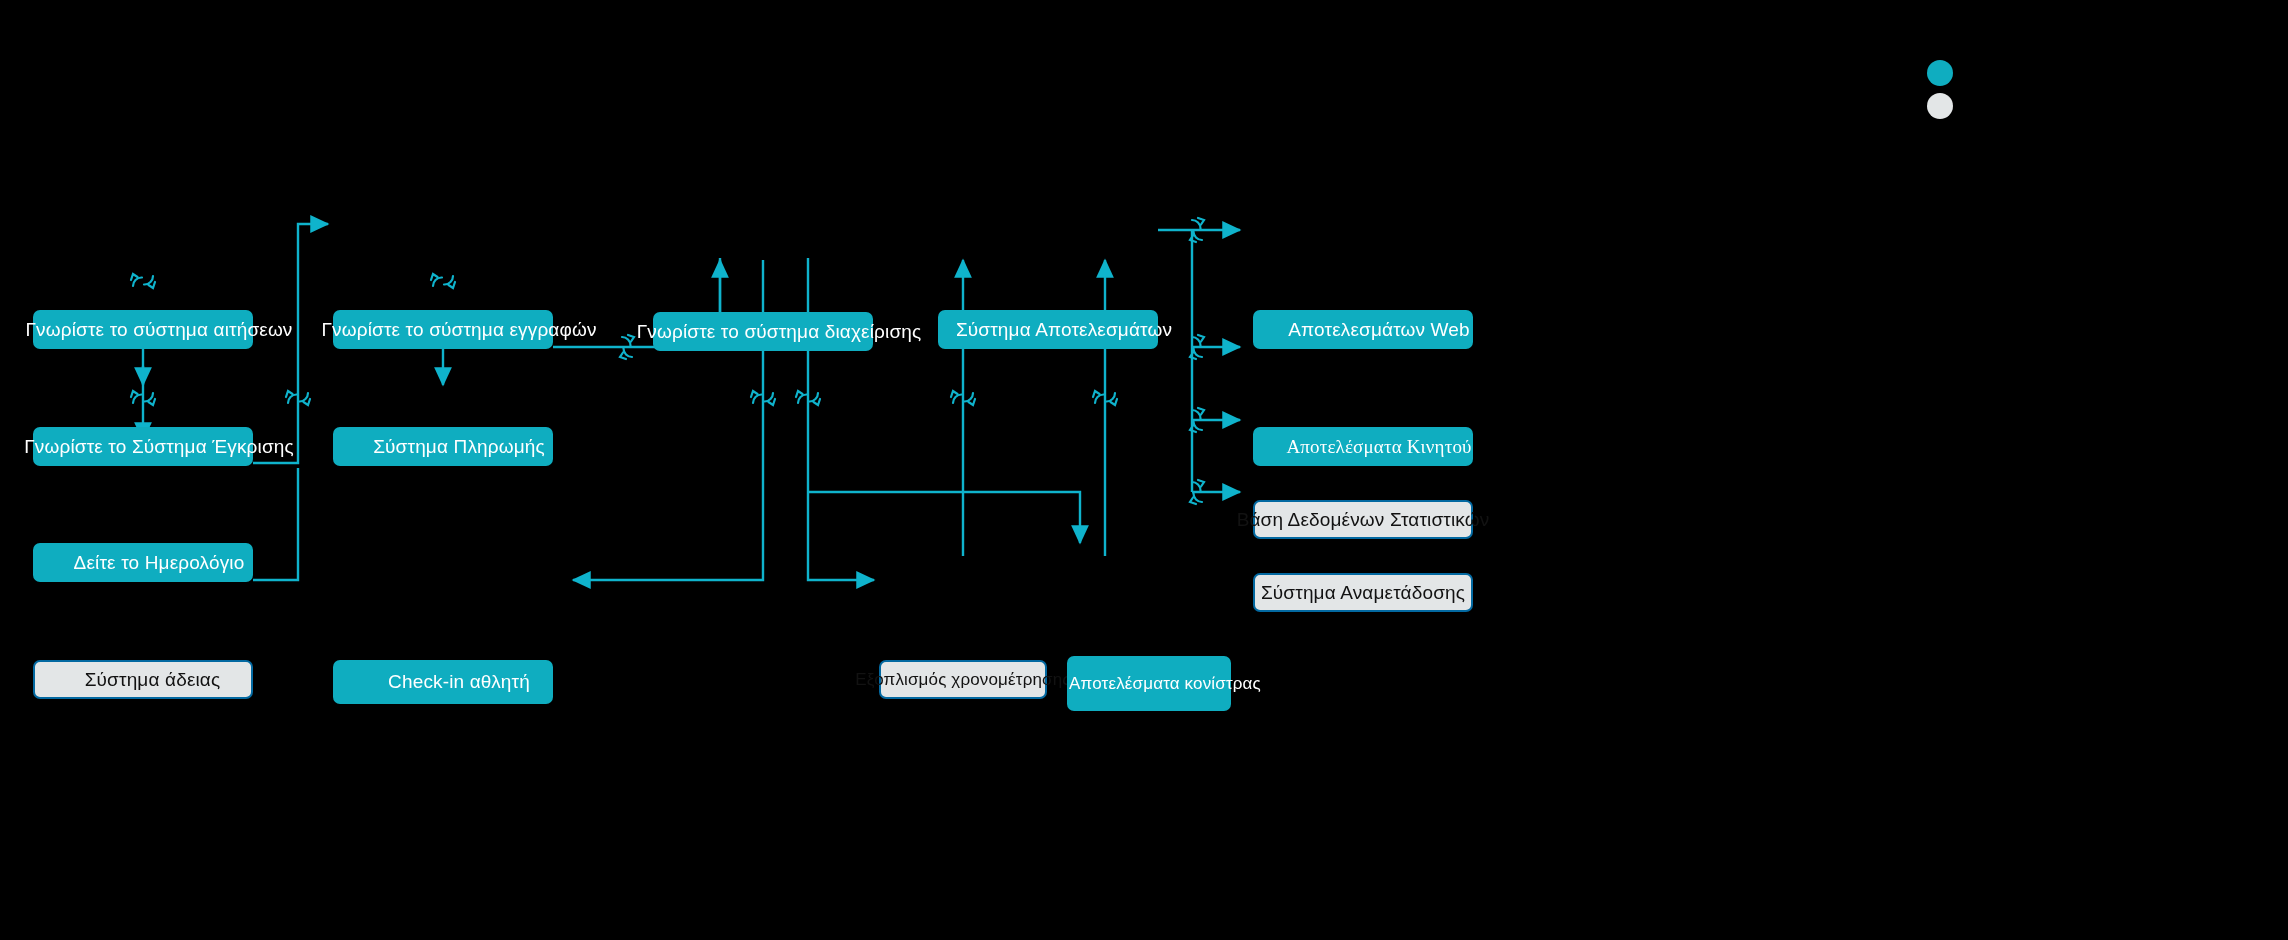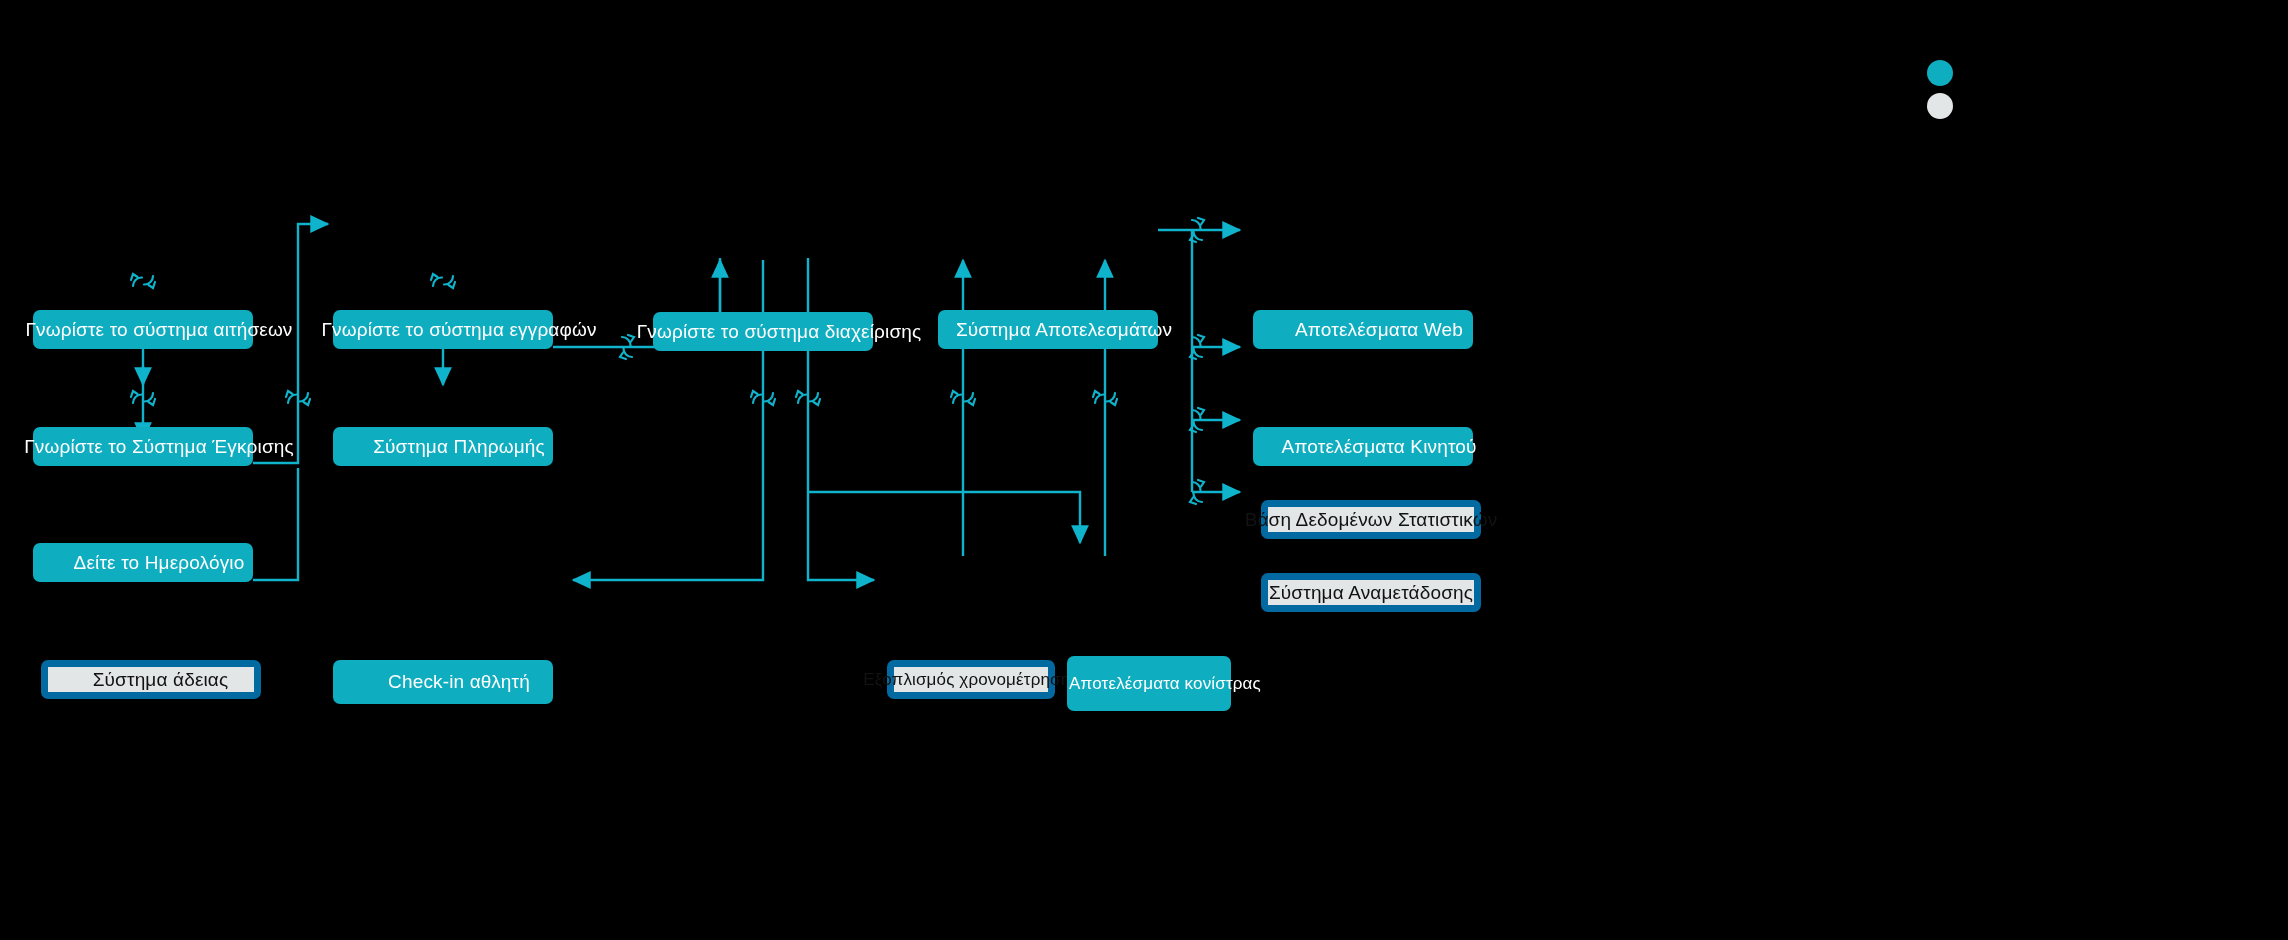--- a/index.html
+++ b/index.html
@@ -38,22 +38,21 @@
     z-index: 3;
   }
   .node.primary {
     background: #0fadc0;
     color: #ffffff;
     padding-left: 32px;
   }
   .node.neutral {
     background: #e3e6e7;
     color: #121212;
-    border: 7px solid #0369a1;
-    margin-left: 8px;
+    border: 2px solid #0369a1;
   }
   .legend {
     position: absolute;
     z-index: 4;
   }
   .legend-dot {
     width: 26px;
     height: 26px;
     border-radius: 50%;
     display: block;
@@ -197,27 +196,27 @@
   </div>
 
   <div class="node primary" style="left:33px;  top:310px; width:220px; height:39px;">Γνωρίστε το σύστημα αιτήσεων</div>
 
   <div class="node primary" style="left:333px; top:310px; width:220px; height:39px;">Γνωρίστε το σύστημα εγγραφών</div>
 
   <div class="node primary" style="left:653px; top:312px; width:220px; height:39px;">Γνωρίστε το σύστημα διαχείρισης</div>
 
   <div class="node primary" style="left:938px; top:310px; width:220px; height:39px;">Σύστημα Αποτελεσμάτων</div>
 
-  <div class="node primary" style="left:1253px; top:310px; width:220px; height:39px;">Αποτελέσματα Web</div>
+  <div class="node primary" style="left:1253px; top:310px; width:220px; height:39px;">Αποτελεσμάτων Web</div>
 
   <div class="node primary" style="left:33px;  top:427px; width:220px; height:39px;">Γνωρίστε το Σύστημα Έγκρισης</div>
 
   <div class="node primary" style="left:333px; top:427px; width:220px; height:39px;">Σύστημα Πληρωμής</div>
 
-  <div class="node primary" style="left:1253px; top:427px; width:220px; height:39px;">Αποτελέσματα Κινητού</div>
+  <div class="node primary" style="left:1253px; top:427px; width:220px; height:39px;font-family:Liberation Serif, serif;">Αποτελέσματα Κινητού</div>
 
   <div class="node primary" style="left:33px;  top:543px; width:220px; height:39px;">Δείτε το Ημερολόγιο</div>
 
   <div class="node neutral" style="left:1253px; top:500px; width:220px; height:39px;">Βάση Δεδομένων Στατιστικών</div>
 
   <div class="node neutral" style="left:1253px; top:573px; width:220px; height:39px;">Σύστημα Αναμετάδοσης</div>
 
   <div class="node neutral" style="left:33px;  top:660px; width:220px; height:39px;padding-left:19px;">Σύστημα άδειας</div>
 
   <div class="node primary" style="left:333px; top:660px; width:220px; height:44px;">Check-in αθλητή</div>

